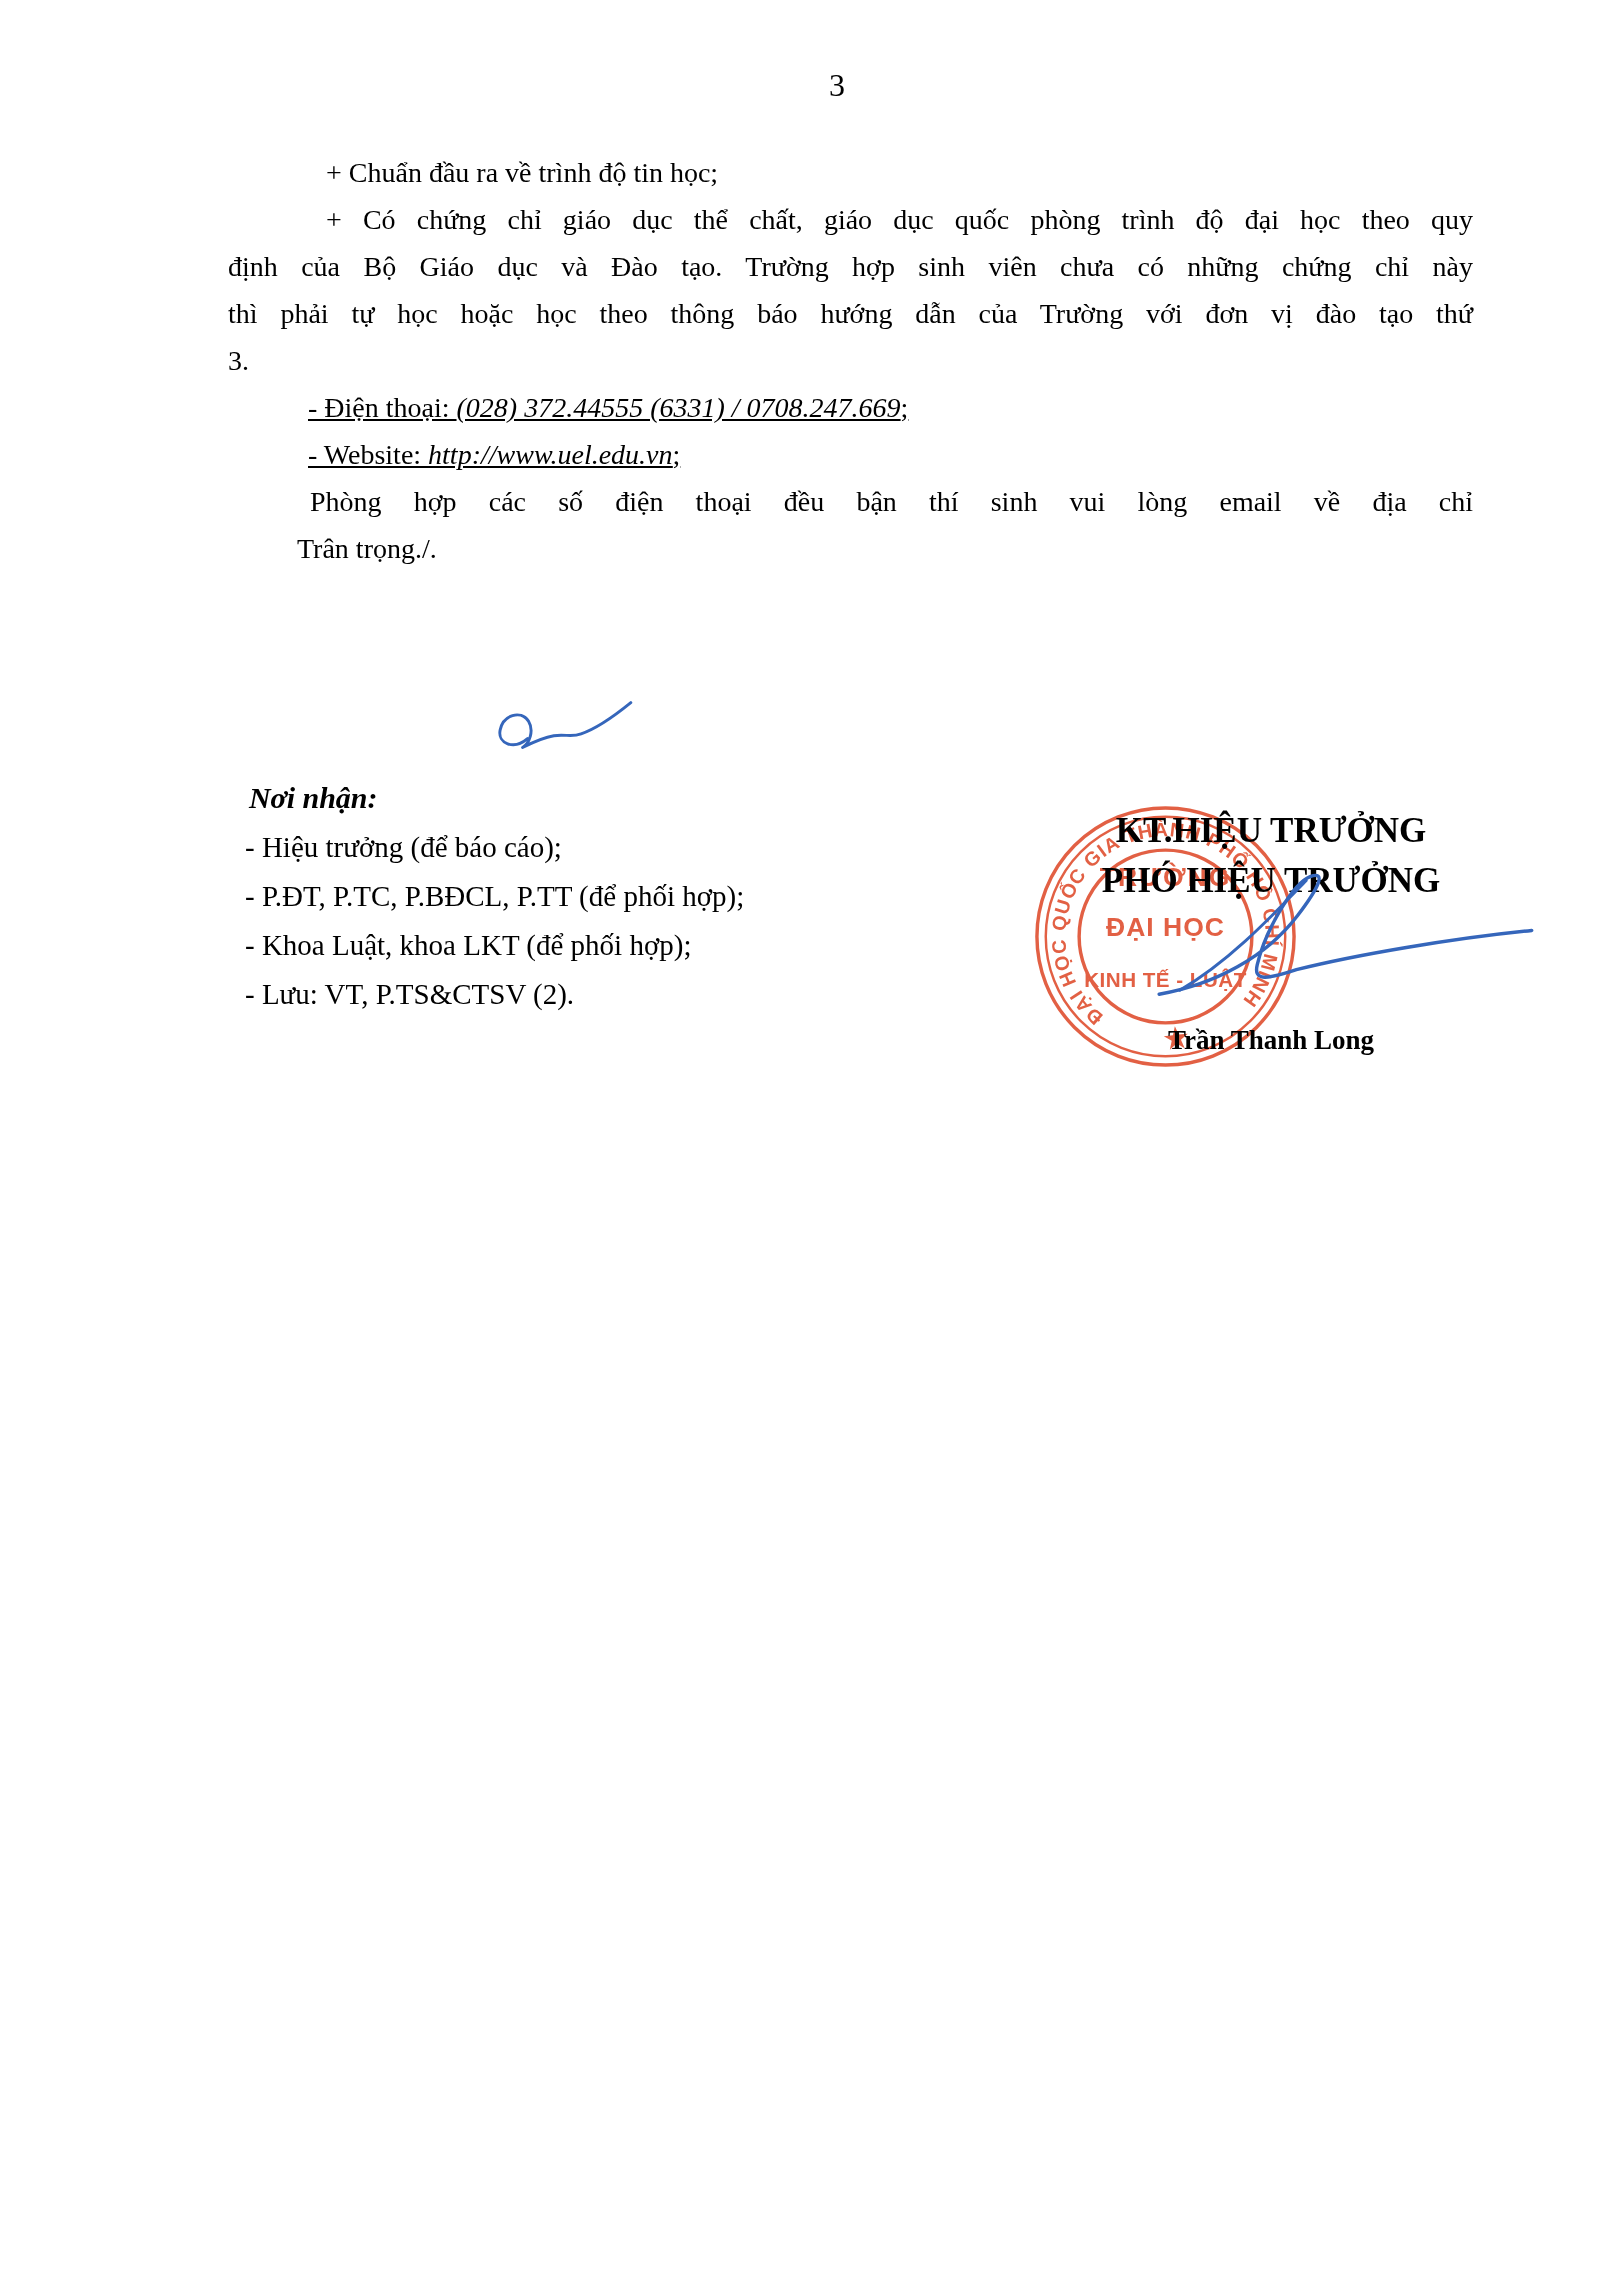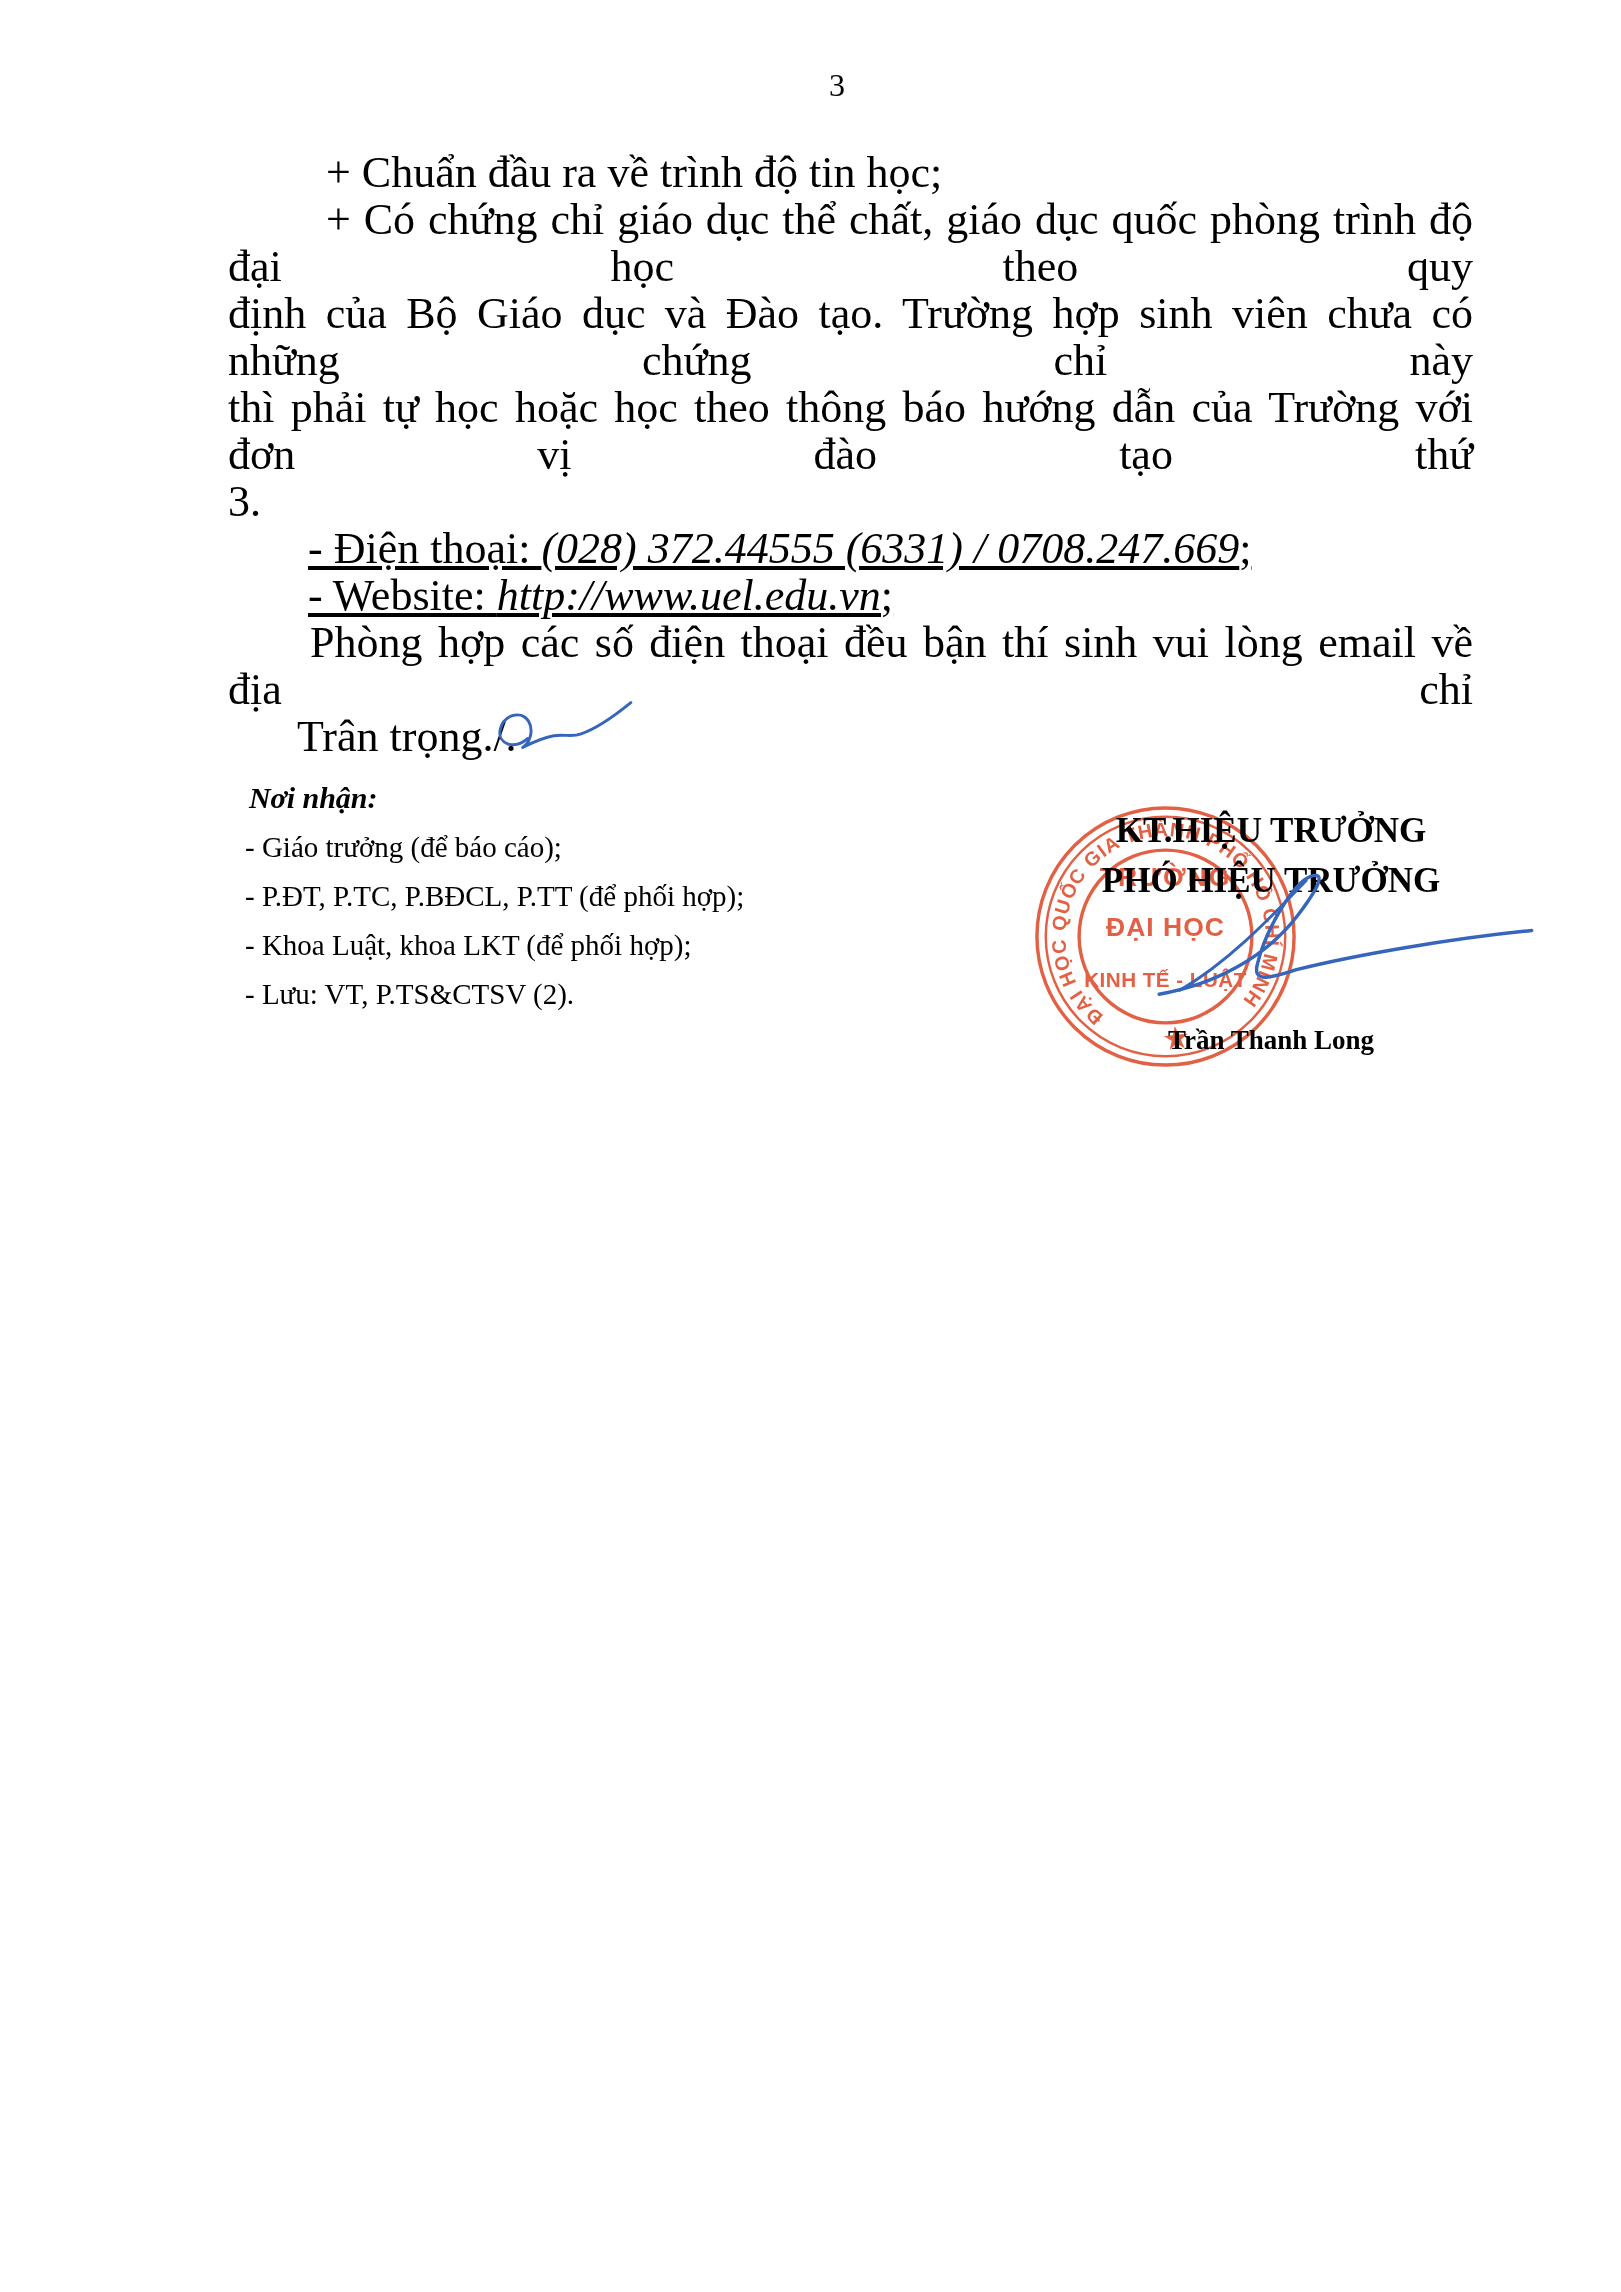--- a/index.html
+++ b/index.html
@@ -3,21 +3,21 @@
 <meta charset="utf-8">
 <style>
   * { margin:0; padding:0; box-sizing:border-box; }
   html,body { background:#ffffff; }
   .page {
     position:relative; width:1621px; height:2293px; background:#ffffff;
     font-family:"Liberation Serif","DejaVu Serif",serif; color:var(--text,#000);
     overflow:hidden;
   }
   .page-number { position:absolute; left:829px; top:67px; font-size:32px; }
-  .content { position:absolute; left:228px; top:149px; width:1245px; font-size:44px; line-height:47px; }
+  .content { position:absolute; left:228px; top:149px; width:1245px; font-size:28px; line-height:47px; }
   .content p { margin:0; }
   .jline { text-align:justify; text-align-last:justify; }
   .jline.lastline { text-align:justify; text-align-last:left; }
   .ind1 { text-indent:98px; }
   .ind2 { text-indent:82px; }
   .hang { padding-left:80px;text-decoration:underline; }
   .hang2 { padding-left:69px; }
   .mt10 { margin-top:9.8px; }
   .mt20 { margin-top:19.6px; }
   .it { font-style:italic; }
@@ -70,21 +70,21 @@
 
     <p class="hang2">Trân trọng./.</p>
   </div>
 
   <svg class="sig-initials-svg" width="167" height="78" viewBox="0 0 170 80">
     <path class="sig-stroke" stroke-width="3" d="M 46 54 C 32 66, 15 59, 18 45 C 21 30, 39 24, 47 36 C 53 46, 48 59, 41 63 C 49 59, 61 53, 73 51 C 85 49, 91 53, 101 49 C 116 44, 136 30, 152 17"></path>
   </svg>
 
   <div class="recipients">
     <div class="rec-heading">Nơi nhận:</div>
-    <div>- Giáo trưởng (để báo cáo);</div>
+    <div>- Hiệu trưởng (để báo cáo);</div>
     <div>- P.ĐT, P.TC, P.BĐCL, P.TT (để phối hợp);</div>
     <div>- Khoa Luật, khoa LKT (để phối hợp);</div>
     <div>- Lưu: VT, P.TS&amp;CTSV (2).</div>
   </div>
 
   <svg class="stamp-svg" width="265" height="265" viewBox="0 0 270 270">
     <circle class="stamp-ring" cx="135" cy="135" r="131" stroke-width="3.5"></circle>
     <circle class="stamp-ring" cx="135" cy="135" r="122" stroke-width="2.5"></circle>
     <circle class="stamp-ring" cx="135" cy="135" r="88" stroke-width="3.5"></circle>
     <defs>

